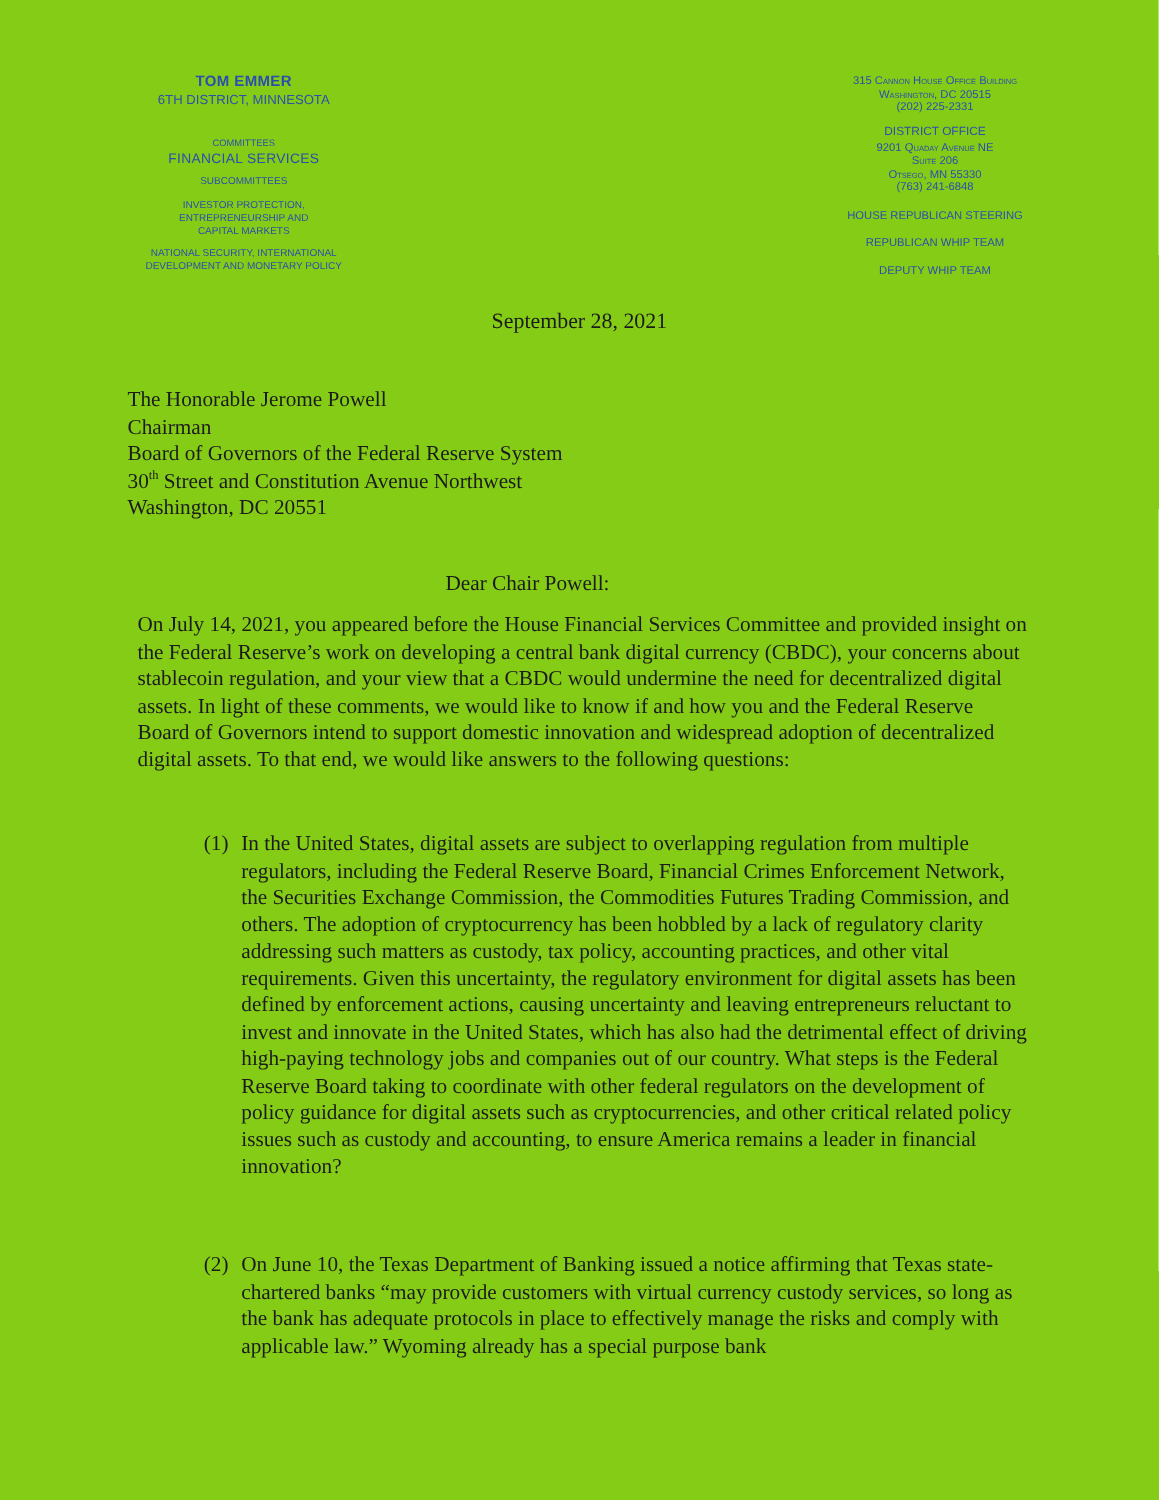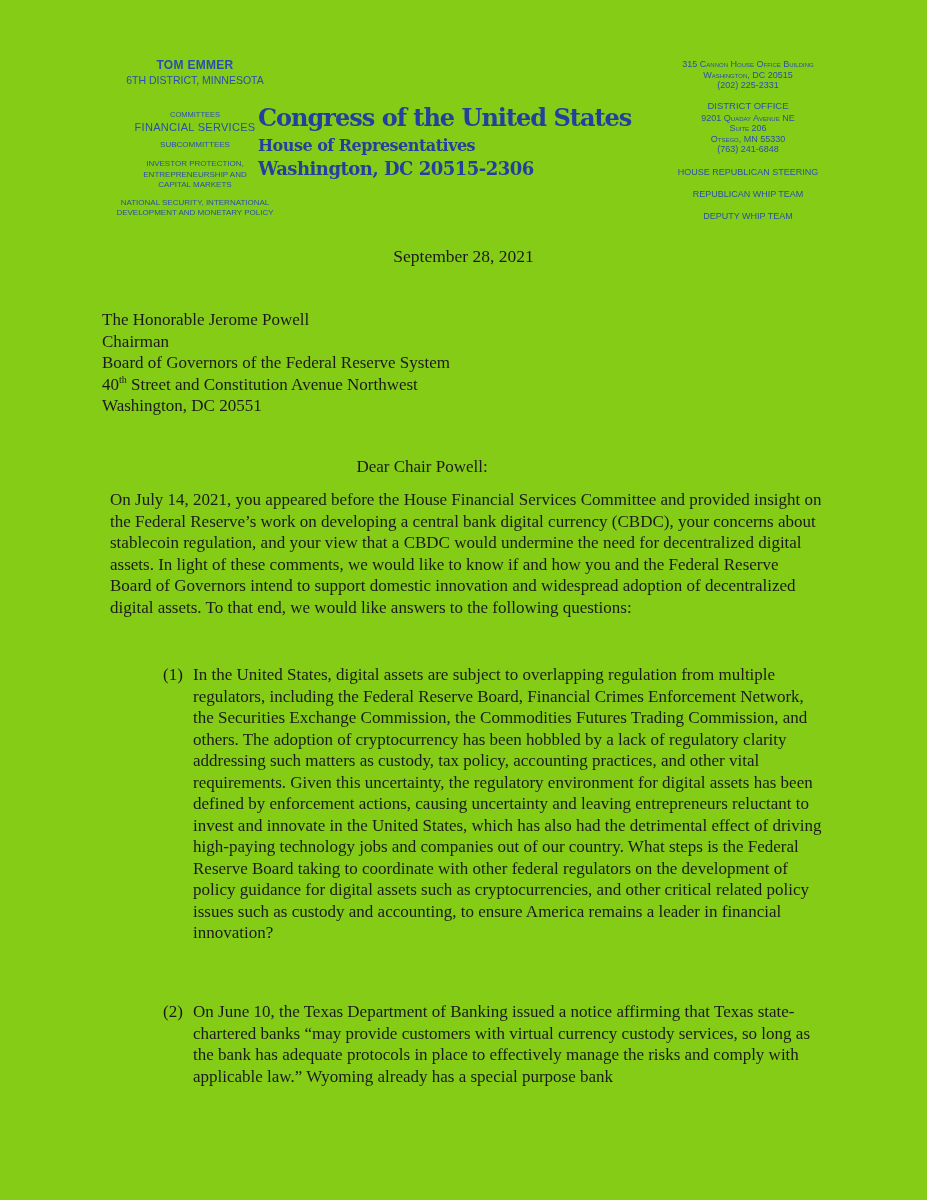--- a/index.html
+++ b/index.html
@@ -77,25 +77,20 @@
       <div class="sub-line">INVESTOR PROTECTION,</div>
       <div class="sub-line">ENTREPRENEURSHIP AND</div>
       <div class="sub-line">CAPITAL MARKETS</div>
     </div>
     <div class="sub-block-b">
       <div class="sub-line">NATIONAL SECURITY, INTERNATIONAL</div>
       <div class="sub-line">DEVELOPMENT AND MONETARY POLICY</div>
     </div>
   </div>
 
-  <div class="lh-center">
-    <div class="masthead-title">Congress of the United States</div>
-    <div class="masthead-sub">House of Representatives</div>
-    <div class="masthead-addr">Washington, DC 20515-2306</div>
-  </div>
 
   <div class="lh lh-right">
     <div class="capitol-block">
       <div class="office-line sc">315 Cannon House Office Building</div>
       <div class="office-line sc">Washington, DC 20515</div>
       <div class="office-line">(202) 225-2331</div>
     </div>
     <div class="district-office-label">DISTRICT OFFICE</div>
     <div class="district-block">
       <div class="office-line sc">9201 Quaday Avenue NE</div>
@@ -107,21 +102,21 @@
     <div class="role-line">REPUBLICAN WHIP TEAM</div>
     <div class="role-line">DEPUTY WHIP TEAM</div>
   </div>
 
   <div class="letter-date serif-body">September 28, 2021</div>
 
   <div class="recipient-block serif-body">
     <div class="addr-line">The Honorable Jerome Powell</div>
     <div class="addr-line">Chairman</div>
     <div class="addr-line">Board of Governors of the Federal Reserve System</div>
-    <div class="addr-line"><span>40</span><sup>th</sup><span> Street and Constitution Avenue Northwest</span></div>
+    <div class="addr-line"><span>30</span><sup>th</sup><span> Street and Constitution Avenue Northwest</span></div>
     <div class="addr-line">Washington, DC 20551</div>
   </div>
 
   <div class="salutation serif-body">Dear Chair Powell:</div>
 
   <div class="opening-paragraph serif-body">On July 14, 2021, you appeared before the House Financial Services Committee and provided insight on the Federal Reserve’s work on developing a central bank digital currency (CBDC), your concerns about stablecoin regulation, and your view that a CBDC would undermine the need for decentralized digital assets. In light of these comments, we would like to know if and how you and the Federal Reserve Board of Governors intend to support domestic innovation and widespread adoption of decentralized digital assets. To that end, we would like answers to the following questions:</div>
 
   <div class="question question-1 serif-body">
     <div class="q-num">(1)</div>
     <div class="q-text">In the United States, digital assets are subject to overlapping regulation from multiple regulators, including the Federal Reserve Board, Financial Crimes Enforcement Network, the Securities Exchange Commission, the Commodities Futures Trading Commission, and others. The adoption of cryptocurrency has been hobbled by a lack of regulatory clarity addressing such matters as custody, tax policy, accounting practices, and other vital requirements. Given this uncertainty, the regulatory environment for digital assets has been defined by enforcement actions, causing uncertainty and leaving entrepreneurs reluctant to invest and innovate in the United States, which has also had the detrimental effect of driving high-paying technology jobs and companies out of our country. What steps is the Federal Reserve Board taking to coordinate with other federal regulators on the development of policy guidance for digital assets such as cryptocurrencies, and other critical related policy issues such as custody and accounting, to ensure America remains a leader in financial innovation?</div>

